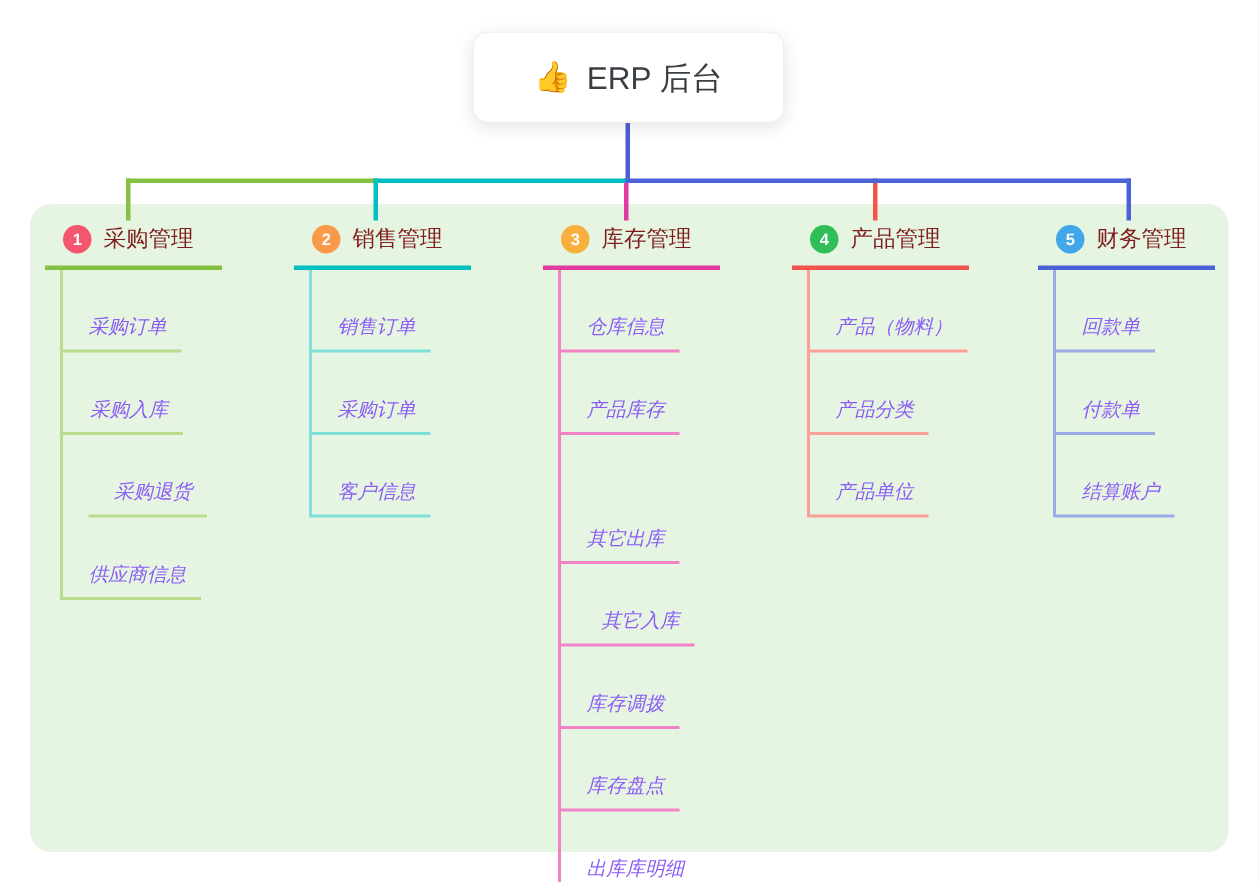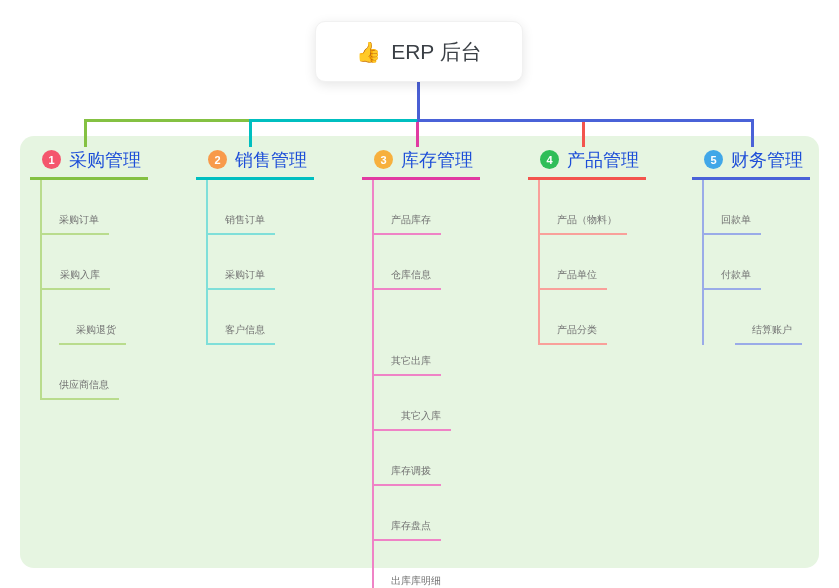--- a/index.html
+++ b/index.html
@@ -29,30 +29,30 @@
   .branch-head{
     position:relative;display:flex;align-items:center;gap:8px;
     width:118px;height:31px;box-sizing:border-box;
     padding:0 0 7px 12px;border-bottom:3px solid #888;
   }
   .badge{
     width:19px;height:19px;border-radius:50%;flex:0 0 19px;
     color:#ffffff;font-size:11px;font-weight:bold;
     display:flex;align-items:center;justify-content:center;
   }
-  .branch-label{font-size:18px;font-weight:500;color:#1d4ed8;white-space:nowrap;}
+  .branch-label{font-size:15px;font-weight:500;color:#7f1d1d;white-space:nowrap;}
   .children{
     margin-left:10px;border-left:2px solid #ccc;
   }
   .child{
     box-sizing:border-box;height:55px;width:max-content;
     display:flex;align-items:flex-end;
     padding:0 10px 6px 17px;border-bottom:2px solid #ccc;
   }
-  .child span{font-size:10px;color:#737373;white-space:nowrap;}
+  .child span{font-size:13px;color:#8b5cf6;white-space:nowrap;font-style:italic;}
 </style>
 </head>
 <body>
 
 <div class="panel" id="panel" style="background: rgb(230, 245, 225);"></div>
 
 <div class="root-node">
   <span class="emoji">👍</span>
   <span>ERP 后台</span>
 </div>
@@ -107,24 +107,24 @@
         </div>
       </div>
     </div>
     <div class="branch" style="left: 362px;">
       <div class="branch-head" style="border-bottom-color: rgb(225, 59, 162);">
         <span class="badge" style="background: rgb(247, 176, 61);">3</span>
         <span class="branch-label">库存管理</span>
       </div>
       <div class="children" style="border-left-color: rgb(239, 131, 198);">
         <div class="child" style="border-bottom-color: rgb(239, 131, 198);">
-          <span>产品库存</span>
+          <span>仓库信息</span>
         </div>
         <div class="child" style="border-bottom-color: rgb(239, 131, 198);">
-          <span>仓库信息</span>
+          <span>产品库存</span>
         </div>
         <div class="child" style="border-bottom-color: rgb(239, 131, 198); margin-top: 31px;">
           <span>其它出库</span>
         </div>
         <div class="child" style="border-bottom-color: rgb(239, 131, 198); padding-left: 27px;">
           <span>其它入库</span>
         </div>
         <div class="child" style="border-bottom-color: rgb(239, 131, 198);">
           <span>库存调拨</span>
         </div>
@@ -139,37 +139,37 @@
     <div class="branch" style="left: 528px;">
       <div class="branch-head" style="border-bottom-color: rgb(243, 84, 77);">
         <span class="badge" style="background: rgb(47, 190, 88);">4</span>
         <span class="branch-label">产品管理</span>
       </div>
       <div class="children" style="border-left-color: rgb(249, 160, 154);">
         <div class="child" style="border-bottom-color: rgb(249, 160, 154);">
           <span>产品（物料）</span>
         </div>
         <div class="child" style="border-bottom-color: rgb(249, 160, 154);">
-          <span>产品单位</span>
+          <span>产品分类</span>
         </div>
         <div class="child" style="border-bottom-color: rgb(249, 160, 154);">
-          <span>产品分类</span>
+          <span>产品单位</span>
         </div>
       </div>
     </div>
     <div class="branch" style="left: 692px;">
       <div class="branch-head" style="border-bottom-color: rgb(74, 98, 216);">
         <span class="badge" style="background: rgb(65, 167, 232);">5</span>
         <span class="branch-label">财务管理</span>
       </div>
       <div class="children" style="border-left-color: rgb(154, 171, 232);">
         <div class="child" style="border-bottom-color: rgb(154, 171, 232);">
           <span>回款单</span>
         </div>
         <div class="child" style="border-bottom-color: rgb(154, 171, 232);">
           <span>付款单</span>
         </div>
-        <div class="child" style="border-bottom-color: rgb(154, 171, 232); margin-left: 31px;">
+        <div class="child" style="border-bottom-color: rgb(154, 171, 232);">
           <span>结算账户</span>
         </div>
       </div>
     </div>
   </div>
 
 </body></html>

